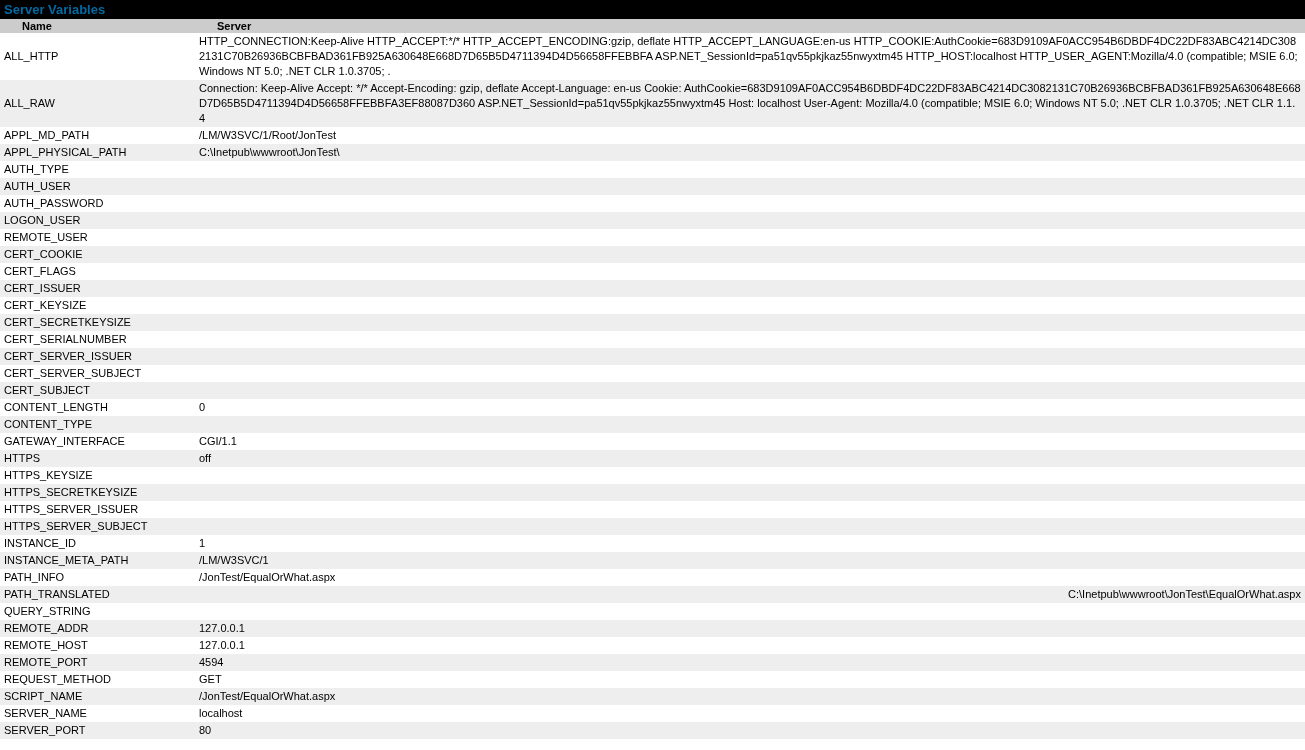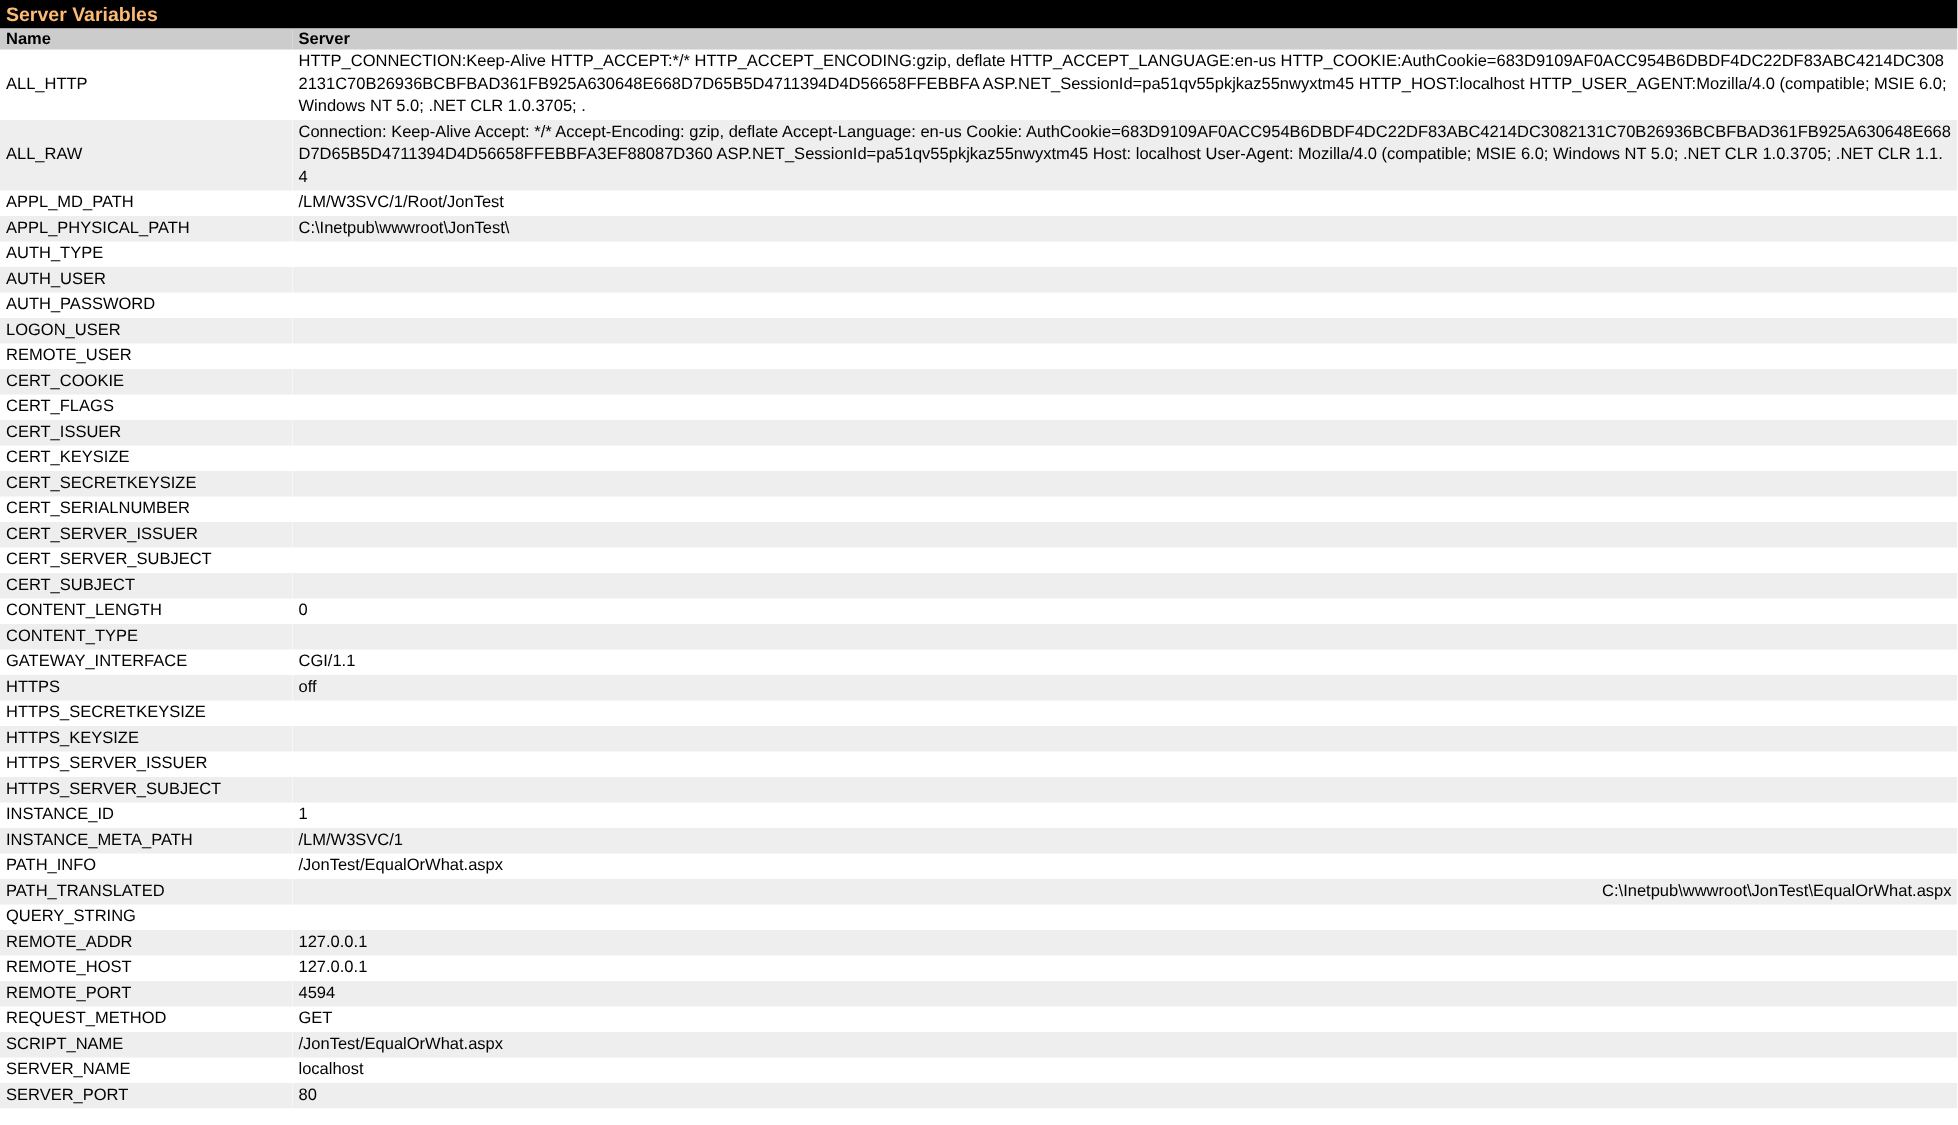--- a/index.html
+++ b/index.html
@@ -6,38 +6,38 @@
   body {
     font-family: Verdana, Geneva, sans-serif;
     font-size: 11px;
     background: #ffffff;
     color: #000000;
     width: 1305px;
     overflow-x: hidden;
   }
   .title-bar {
     background: #000000;
-    color: #fdba74;
+    color: #0369a1;
     font-weight: bold;
     font-size: 13px;
     padding: 2px 4px;
     white-space: nowrap;
   }
   table {
     border-collapse: collapse;
     width: 100%;
     table-layout: fixed;
   }
   col.name-col { width: 195px; }
   th {
     background: #cccccc;
     text-align: left;
     font-weight: bold;
     font-size: 11px;
-    padding: 1px 4px;
+    padding: 1px 22px;
     white-space: nowrap;
   }
   td {
     padding: 1px 4px;
     vertical-align: middle;
     font-size: 11px;
     line-height: 15px;
     white-space: nowrap;
     overflow: hidden;
   }
@@ -143,25 +143,25 @@
       </tr>
       <tr>
         <td>GATEWAY_INTERFACE</td>
         <td style="white-space: normal; word-break: break-all; margin-top: 20px;">CGI/1.1</td>
       </tr>
       <tr>
         <td>HTTPS</td>
         <td style="white-space: normal; word-break: break-all; margin-left: 45px;">off</td>
       </tr>
       <tr>
+        <td>HTTPS_KEYSIZE</td>
+        <td style="white-space: normal; word-break: break-all;"></td>
+      </tr>
+      <tr>
         <td>HTTPS_SECRETKEYSIZE</td>
-        <td style="white-space: normal; word-break: break-all;"></td>
-      </tr>
-      <tr>
-        <td>HTTPS_KEYSIZE</td>
         <td style="white-space: normal; word-break: break-all;"></td>
       </tr>
       <tr>
         <td>HTTPS_SERVER_ISSUER</td>
         <td style="white-space: normal; word-break: break-all;"></td>
       </tr>
       <tr>
         <td>HTTPS_SERVER_SUBJECT</td>
         <td style="white-space: normal; word-break: break-all;"></td>
       </tr>

